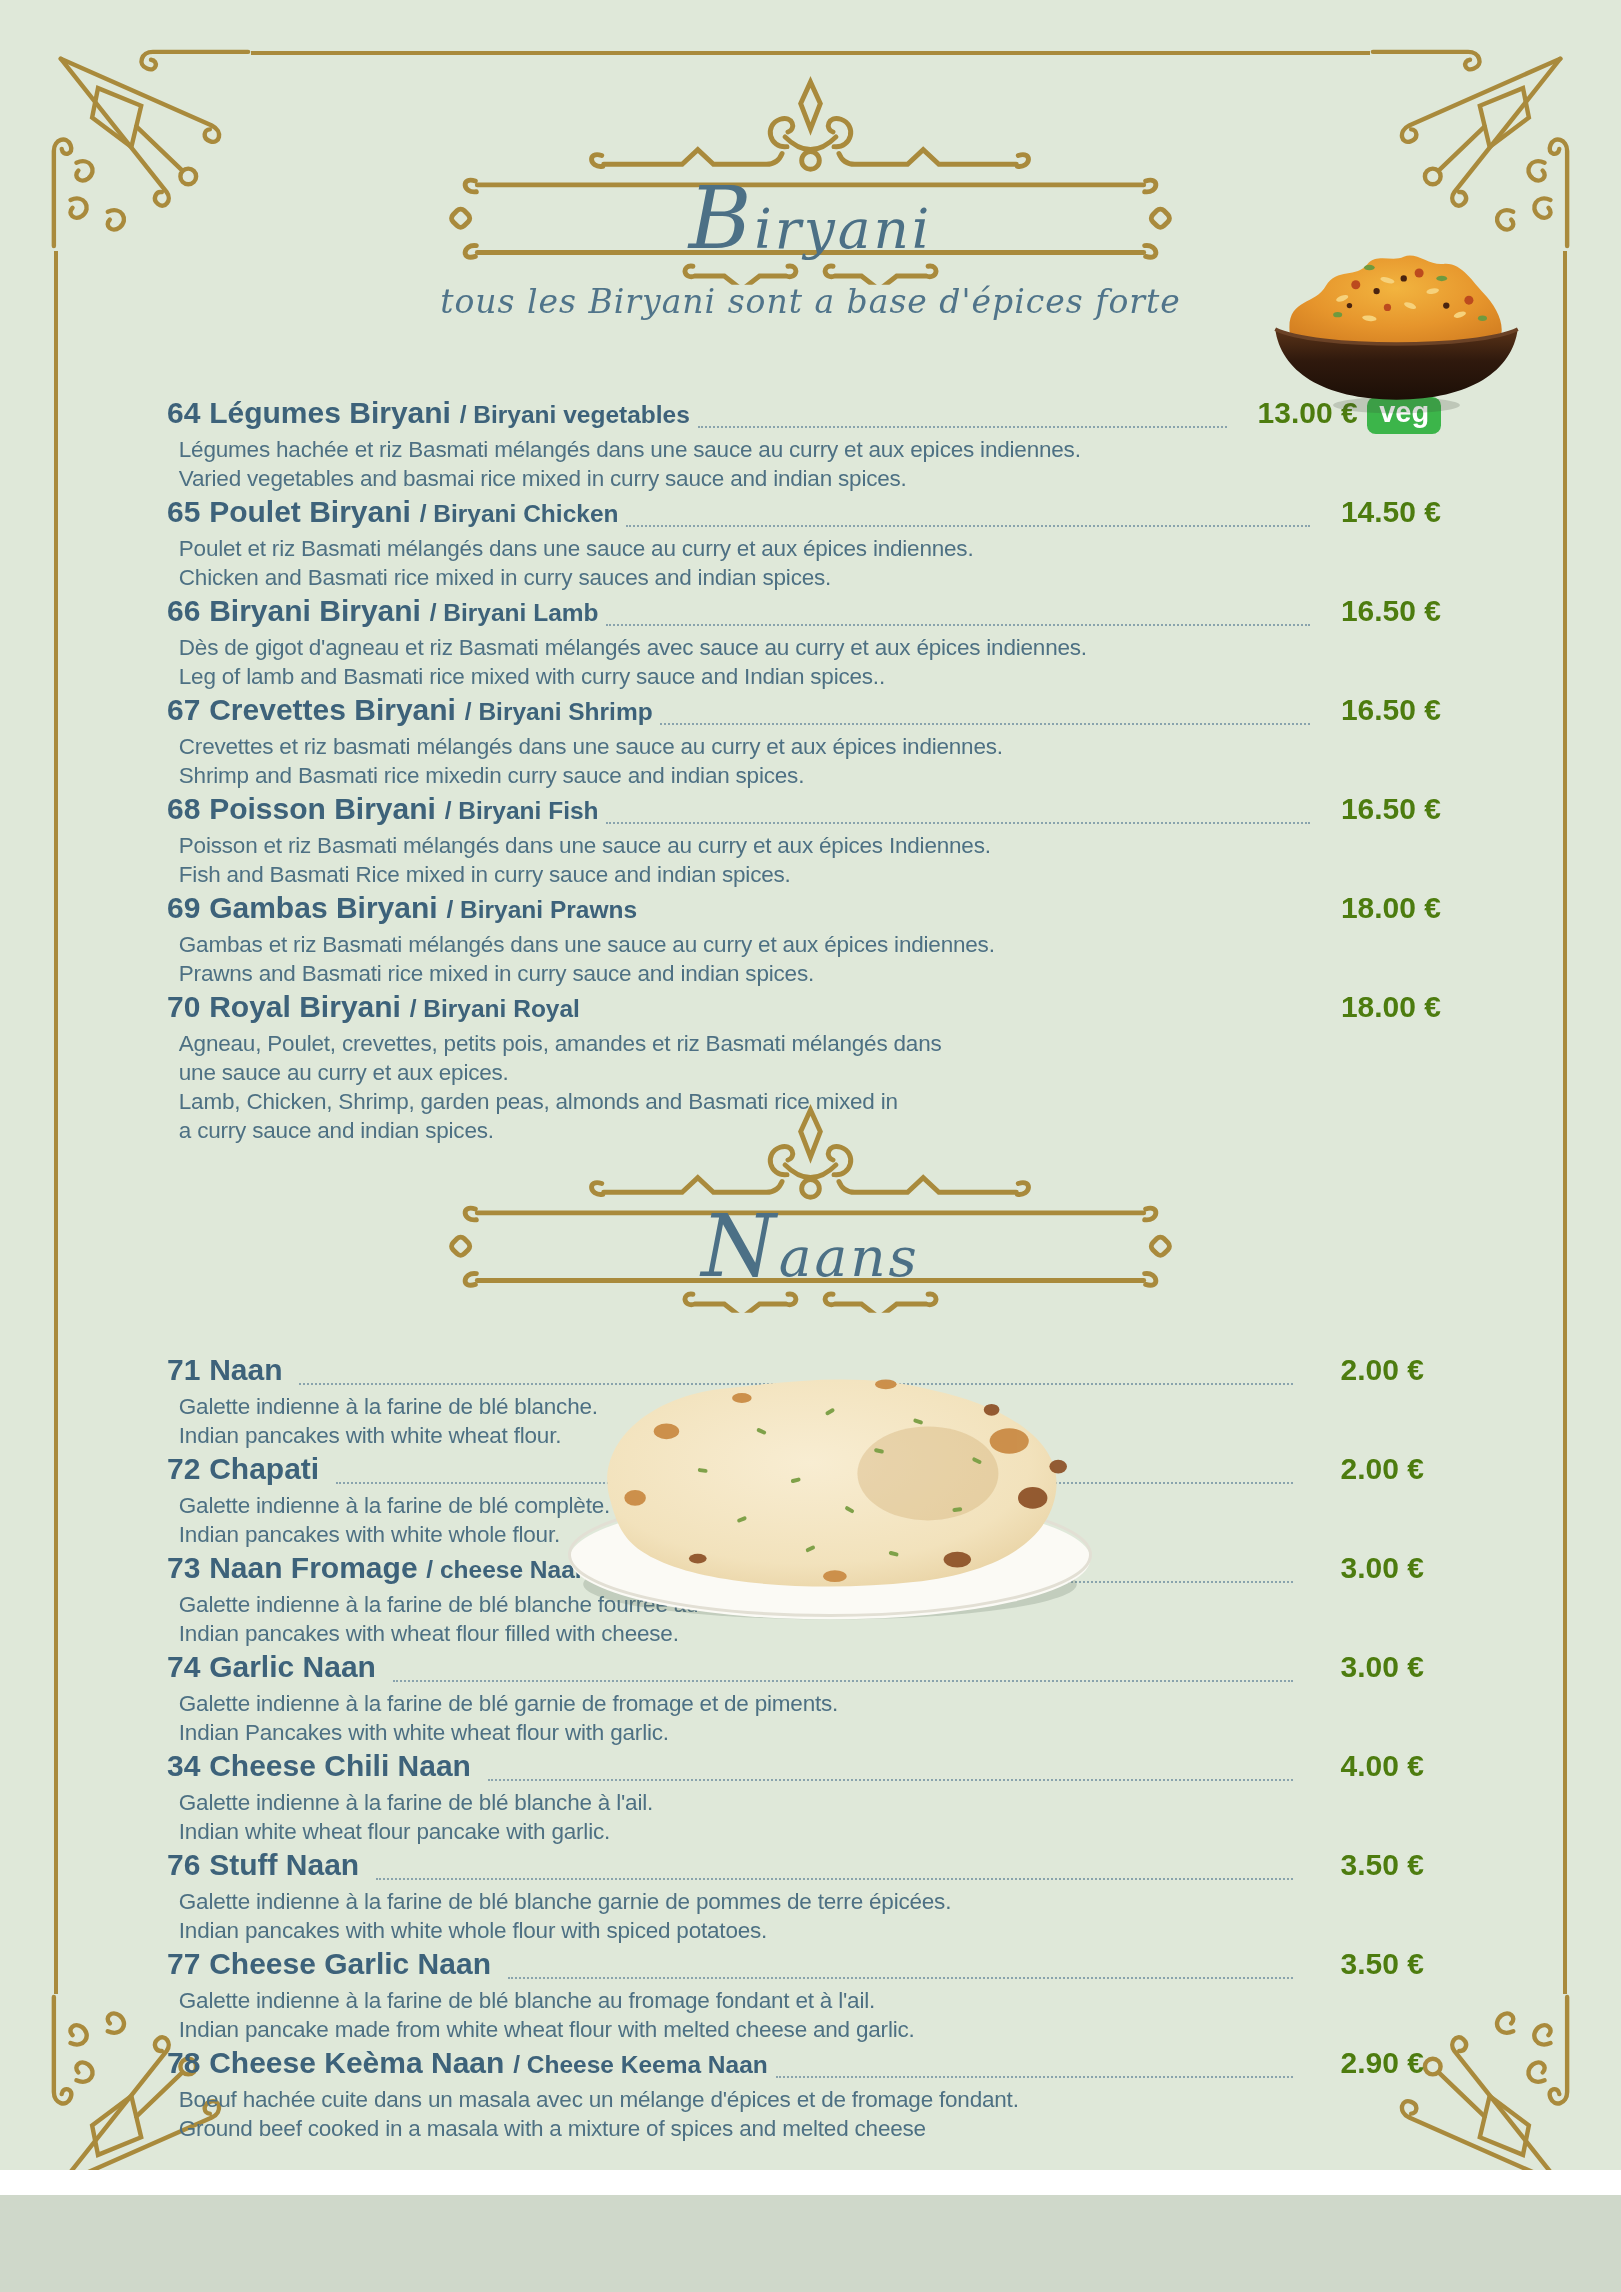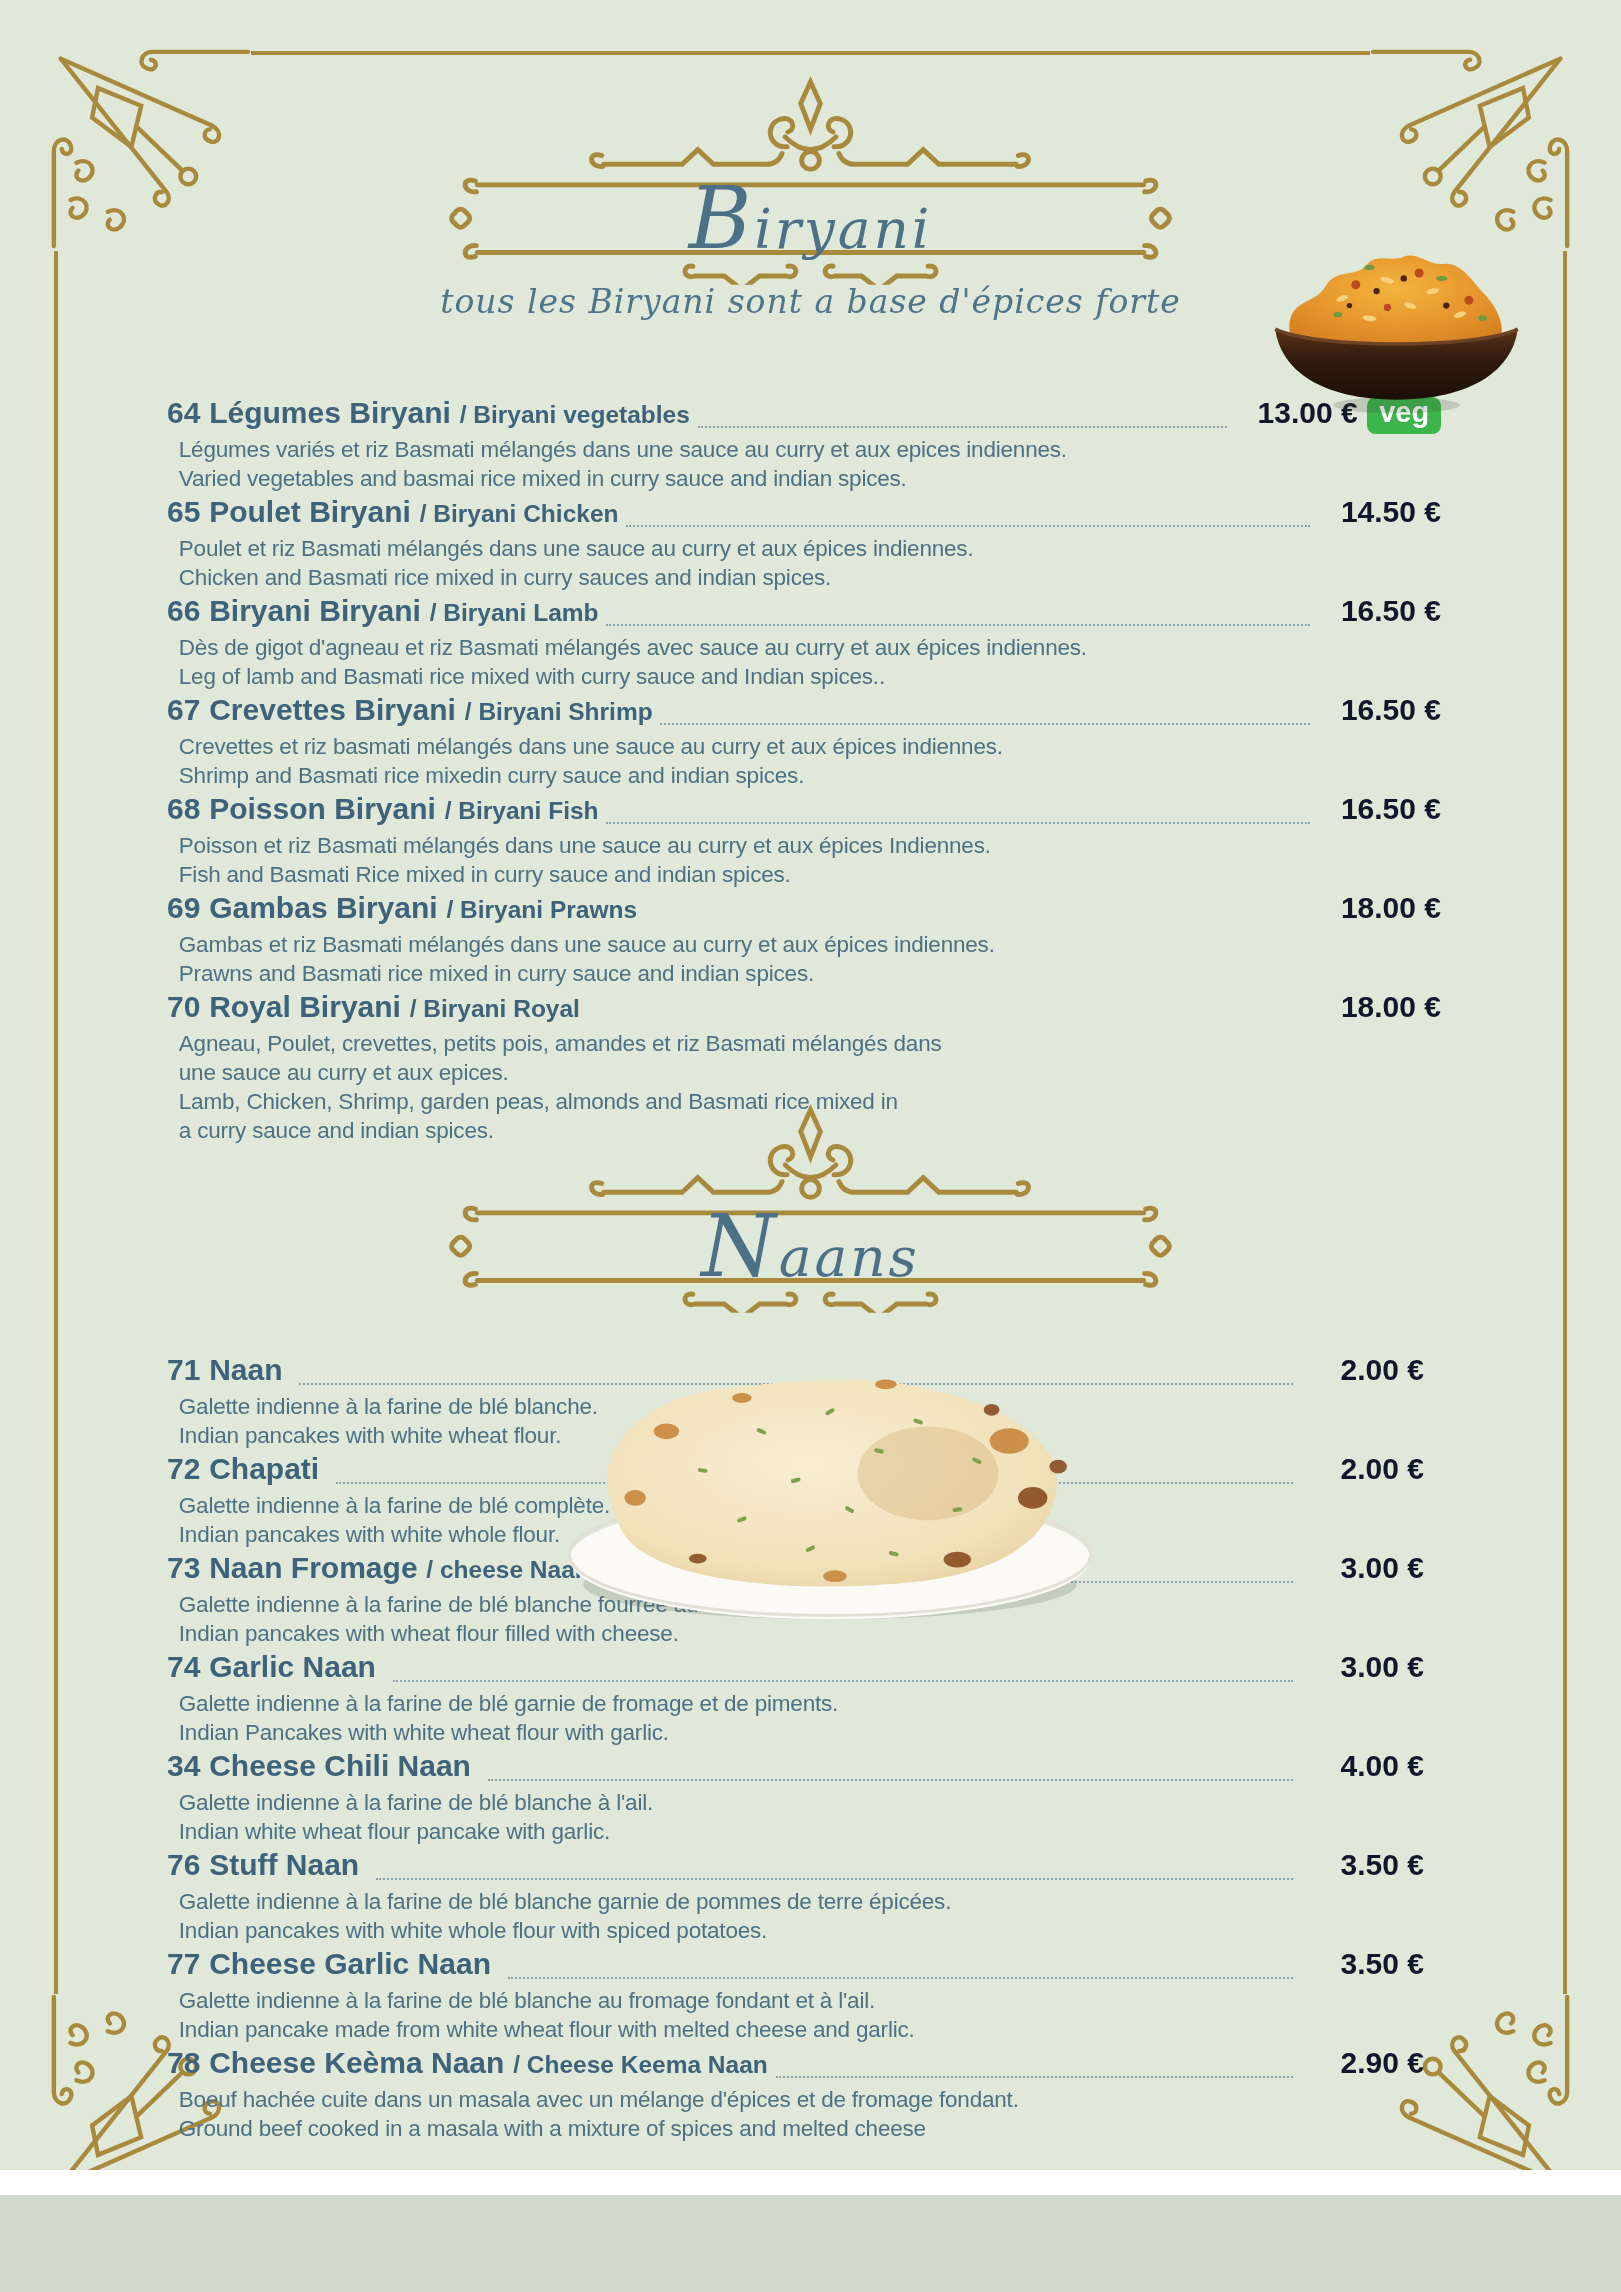--- a/index.html
+++ b/index.html
@@ -38,21 +38,21 @@
   
   .menu-list{position:absolute;left:167px;z-index:2;}
   .list-biryani{top:396px;width:1274px;}
   .list-naans{top:1353px;width:1257px;}
   .menu-item{margin-bottom:2px;}
   .item-head{display:flex;align-items:baseline;height:39px;}
   .num{font-weight:bold;font-size:30px;color:#3d627a;margin-right:8.8px;}
   .name-fr{font-weight:bold;font-size:30px;color:#3d627a;white-space:nowrap;}
   .name-en{font-weight:bold;font-size:24.5px;color:#3d627a;margin-left:8.8px;white-space:nowrap;}
   .leader{flex:1 1 auto;height:0;border-bottom:2.9px dotted #7b97a6;margin:0 5.9px 6.9px 7.8px;align-self:flex-end;opacity:.85;}
-  .price{font-weight:bold;font-size:30px;color:#0f172a;min-width:125px;text-align:right;white-space:nowrap;}
+  .price{font-weight:bold;font-size:30px;color:#4d7c0f;min-width:125px;text-align:right;white-space:nowrap;}
   .veg-badge{
     background:#3cb54a;color:#ffffff;font-weight:bold;font-size:29px;
     padding:0 11.8px 4.9px 11.8px;border-radius:8.8px;margin-left:9.8px;line-height:1.1;align-self:center;
   }
   .item-desc{
     font-size:22.5px;line-height:29px;color:#4d7083;padding-left:11.8px;
     white-space:pre-line;letter-spacing:-0.2px;
   }
   
   .bowl-photo{position:absolute;left:1257px;top:235px;width:279px;height:181px;z-index:3;}
@@ -185,21 +185,21 @@
 
       <div class="menu-item">
         <div class="item-head">
           <span class="num">64</span>
           <span class="name-fr">Légumes Biryani</span>
           <span class="name-en">/ Biryani vegetables</span>
           <span class="leader"></span>
           <span class="price">13.00 €</span>
           <span class="veg-badge">veg</span>
         </div>
-        <div class="item-desc">Légumes variés et riz Basmati mélangés dans une sauce au curry et aux epices indiennes.
+        <div class="item-desc">Légumes hachée et riz Basmati mélangés dans une sauce au curry et aux epices indiennes.
 Varied vegetables and basmai rice mixed in curry sauce and indian spices.</div>
       </div>
 
       <div class="menu-item">
         <div class="item-head">
           <span class="num">65</span>
           <span class="name-fr">Poulet Biryani</span>
           <span class="name-en">/ Biryani Chicken</span>
           <span class="leader"></span>
           <span class="price">14.50 €</span>

